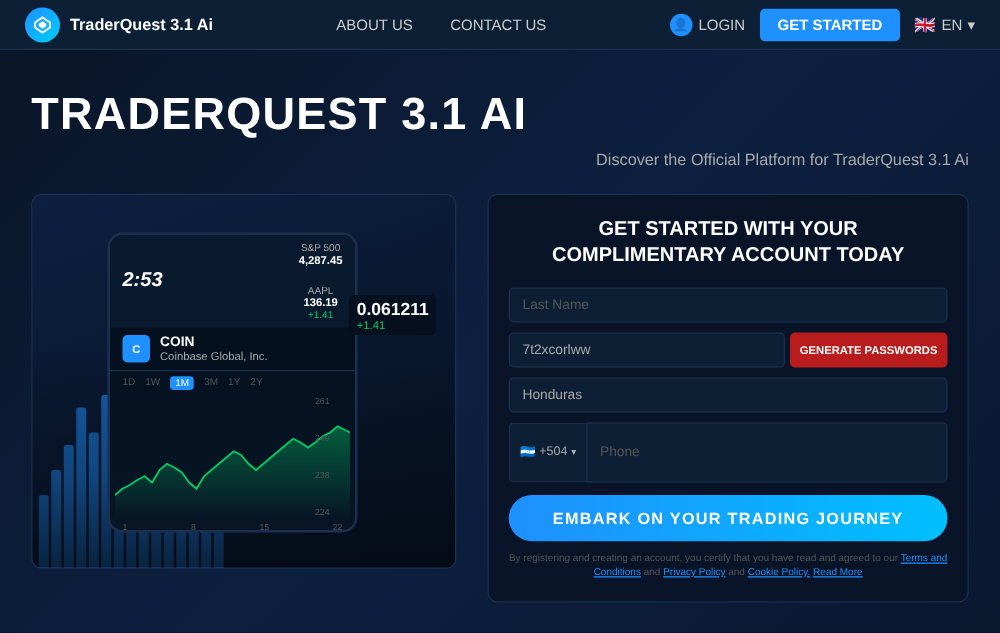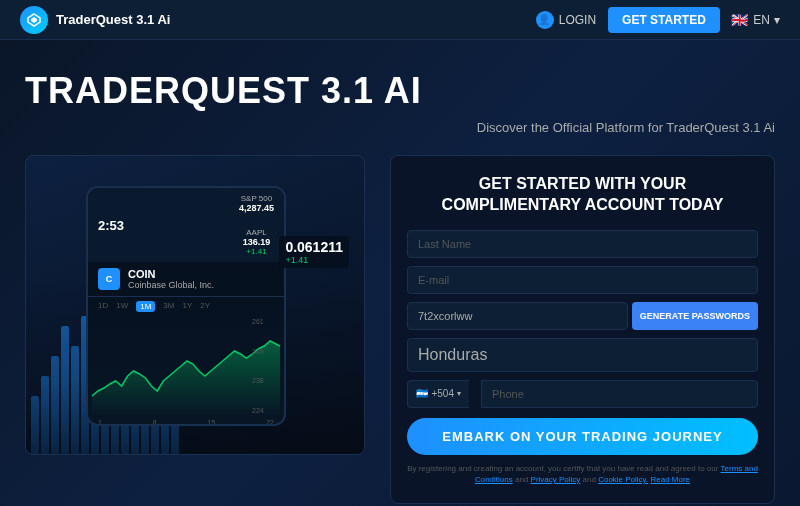--- a/index.html
+++ b/index.html
@@ -60,21 +60,21 @@
     }
     .phone-screen {
       position: absolute; inset: 0;
       background: linear-gradient(180deg, #050e1c 0%, #071525 100%);
     }
     
     .phone-top-bar {
       background: #0a1a2e; padding: 6px 10px; display: flex; justify-content: space-between; align-items: center;
       font-size: 9px; color: #aaa;
     }
-    .phone-time { color: white; font-size: 13px; font-weight: bold; }
+    .phone-time { color: white; font-size: 16px; font-weight: bold; font-style: italic; }
     .stock-info { display: flex; gap: 15px; flex-direction: column; }
     .stock-item { text-align: center; }
     .stock-name { color: #aaa; font-size: 8px; }
     .stock-price { color: white; font-size: 9px; font-weight: bold; }
     .stock-change { color: #00cc66; font-size: 8px; }
 
     .coin-info {
       padding: 6px 10px; display: flex; align-items: center; gap: 8px;
       border-bottom: 1px solid #1a3050;
     }
@@ -154,38 +154,38 @@
       padding: 7px 10px; color: #666; font-size: 11px;
       outline: none;
     }
     .form-input::placeholder { color: #555; }
     .password-row { display: flex; gap: 4px; margin-bottom: 8px; }
     .password-input {
       flex: 1; background: #0d1f35; border: 1px solid #1a3050; border-radius: 4px;
       padding: 7px 10px; color: #aaa; font-size: 11px; outline: none;
     }
     .gen-password-btn {
-      background: #3b82f6; color: white; border: none; border-radius: 4px;
+      background: #b91c1c; color: white; border: none; border-radius: 4px;
       padding: 7px 8px; font-size: 9px; font-weight: bold; cursor: pointer;
       white-space: nowrap; text-transform: uppercase;
     }
     .country-input {
       width: 100%; background: #0d1f35; border: 1px solid #1a3050; border-radius: 4px;
-      padding: 7px 10px; color: #aaa; font-size: 16px; outline: none;
+      padding: 7px 10px; color: #aaa; font-size: 11px; outline: none;
       margin-bottom: 8px;
     }
     .phone-row { display: flex; gap: 0; margin-bottom: 10px; }
     .country-code {
       background: #0d1f35; border: 1px solid #1a3050; border-right: none; border-radius: 4px 0 0 4px;
       padding: 7px 8px; color: #aaa; font-size: 10px; display: flex; align-items: center; gap: 3px;
       white-space: nowrap;
     }
     .phone-input {
       flex: 1; background: #0d1f35; border: 1px solid #1a3050; border-radius: 0 4px 4px 0;
-      padding: 7px 10px; color: #555; font-size: 11px; outline: none; margin-left: 12px;
+      padding: 17px 10px; color: #555; font-size: 11px; outline: none;
     }
     .phone-input::placeholder { color: #555; }
     .submit-btn {
       width: 100%; background: linear-gradient(90deg, #1e90ff, #00bfff);
       color: white; border: none; border-radius: 25px;
       padding: 11px; font-size: 13px; font-weight: 900; cursor: pointer;
       text-transform: uppercase; letter-spacing: 1px; margin-bottom: 8px;
     }
     .disclaimer {
       font-size: 8px; color: #555; text-align: center; line-height: 1.4;
@@ -199,20 +199,24 @@
   <div class="nav-logo">
     <div class="nav-logo-icon">
       <svg width="16" height="16" viewBox="0 0 16 16">
           <polygon points="8,2 14,6 14,10 8,14 2,10 2,6" fill="none" stroke="white" stroke-width="1.5"></polygon>
           <polygon points="8,5 11,7 11,9 8,11 5,9 5,7" fill="white"></polygon>
         </svg>
     </div>
     <span class="nav-logo-text">TraderQuest 3.1 Ai</span>
   </div>
 
+  <div class="nav-links">
+    <a class="nav-link">ABOUT US</a>
+    <a class="nav-link">CONTACT US</a>
+  </div>
 
   <div class="nav-right">
     <button class="login-btn">
       <div class="login-icon">👤</div>
       <span>LOGIN</span>
     </button>
     <button class="get-started-btn">GET STARTED</button>
     <div class="lang-selector">
       <span class="flag">🇬🇧</span>
       <span>EN</span>
@@ -323,23 +327,20 @@
       <div class="hand-overlay"></div>
     </div>
 
     <div class="form-panel">
       <h2 class="form-title">GET STARTED WITH YOUR COMPLIMENTARY ACCOUNT TODAY</h2>
 
       <div class="form-row">
         <input class="form-input" type="text" placeholder="Last Name" style="">
       </div>
 
-      <div class="form-row">
-        <input class="form-input" type="email" style="width: 100%;" placeholder="E-mail">
-      </div>
 
       <div class="password-row">
         <input class="password-input" type="text" value="7t2xcorlww" style="">
         <button class="gen-password-btn">GENERATE PASSWORDS</button>
       </div>
 
       <input class="country-input" type="text" value="Honduras" style="">
 
       <div class="phone-row">
         <div class="country-code">

